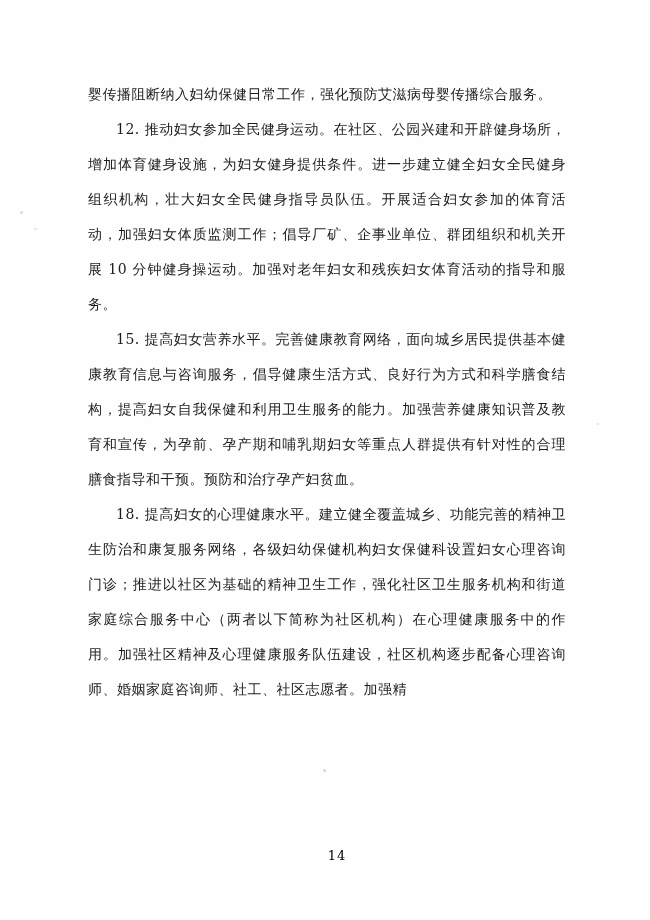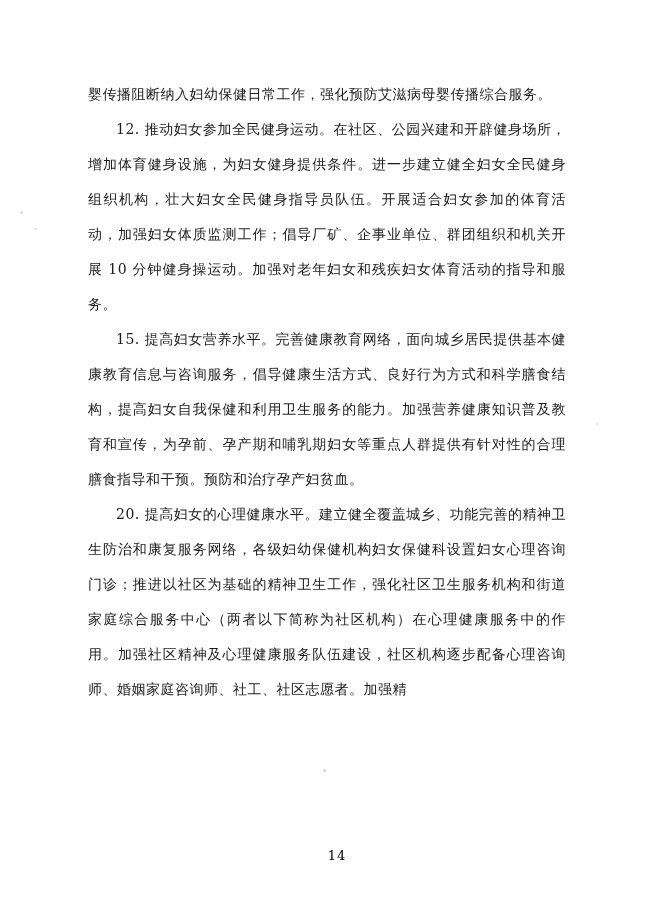--- a/index.html
+++ b/index.html
@@ -60,21 +60,21 @@
 </style>
 </head>
 <body>
 
 <div class="page">
 
   <div class="text-block">
     <p class="para no-indent">婴传播阻断纳入妇幼保健日常工作，强化预防艾滋病母婴传播综合服务。</p>
     <p class="para">12. 推动妇女参加全民健身运动。在社区、公园兴建和开辟健身场所，增加体育健身设施，为妇女健身提供条件。进一步建立健全妇女全民健身组织机构，壮大妇女全民健身指导员队伍。开展适合妇女参加的体育活动，加强妇女体质监测工作；倡导厂矿、企事业单位、群团组织和机关开展 10 分钟健身操运动。加强对老年妇女和残疾妇女体育活动的指导和服务。</p>
     <p class="para">15. 提高妇女营养水平。完善健康教育网络，面向城乡居民提供基本健康教育信息与咨询服务，倡导健康生活方式、良好行为方式和科学膳食结构，提高妇女自我保健和利用卫生服务的能力。加强营养健康知识普及教育和宣传，为孕前、孕产期和哺乳期妇女等重点人群提供有针对性的合理膳食指导和干预。预防和治疗孕产妇贫血。</p>
-    <p class="para">20. 提高妇女的心理健康水平。建立健全覆盖城乡、功能完善的精神卫生防治和康复服务网络，各级妇幼保健机构妇女保健科设置妇女心理咨询门诊；推进以社区为基础的精神卫生工作，强化社区卫生服务机构和街道家庭综合服务中心（两者以下简称为社区机构）在心理健康服务中的作用。加强社区精神及心理健康服务队伍建设，社区机构逐步配备心理咨询师、婚姻家庭咨询师、社工、社区志愿者。加强精</p>
+    <p class="para">18. 提高妇女的心理健康水平。建立健全覆盖城乡、功能完善的精神卫生防治和康复服务网络，各级妇幼保健机构妇女保健科设置妇女心理咨询门诊；推进以社区为基础的精神卫生工作，强化社区卫生服务机构和街道家庭综合服务中心（两者以下简称为社区机构）在心理健康服务中的作用。加强社区精神及心理健康服务队伍建设，社区机构逐步配备心理咨询师、婚姻家庭咨询师、社工、社区志愿者。加强精</p>
   </div>
 
   <div class="page-number">14</div>
 
   <div class="speck s1"></div>
   <div class="speck s2"></div>
   <div class="speck s3"></div>
   <div class="speck s4"></div>
 
 </div>

